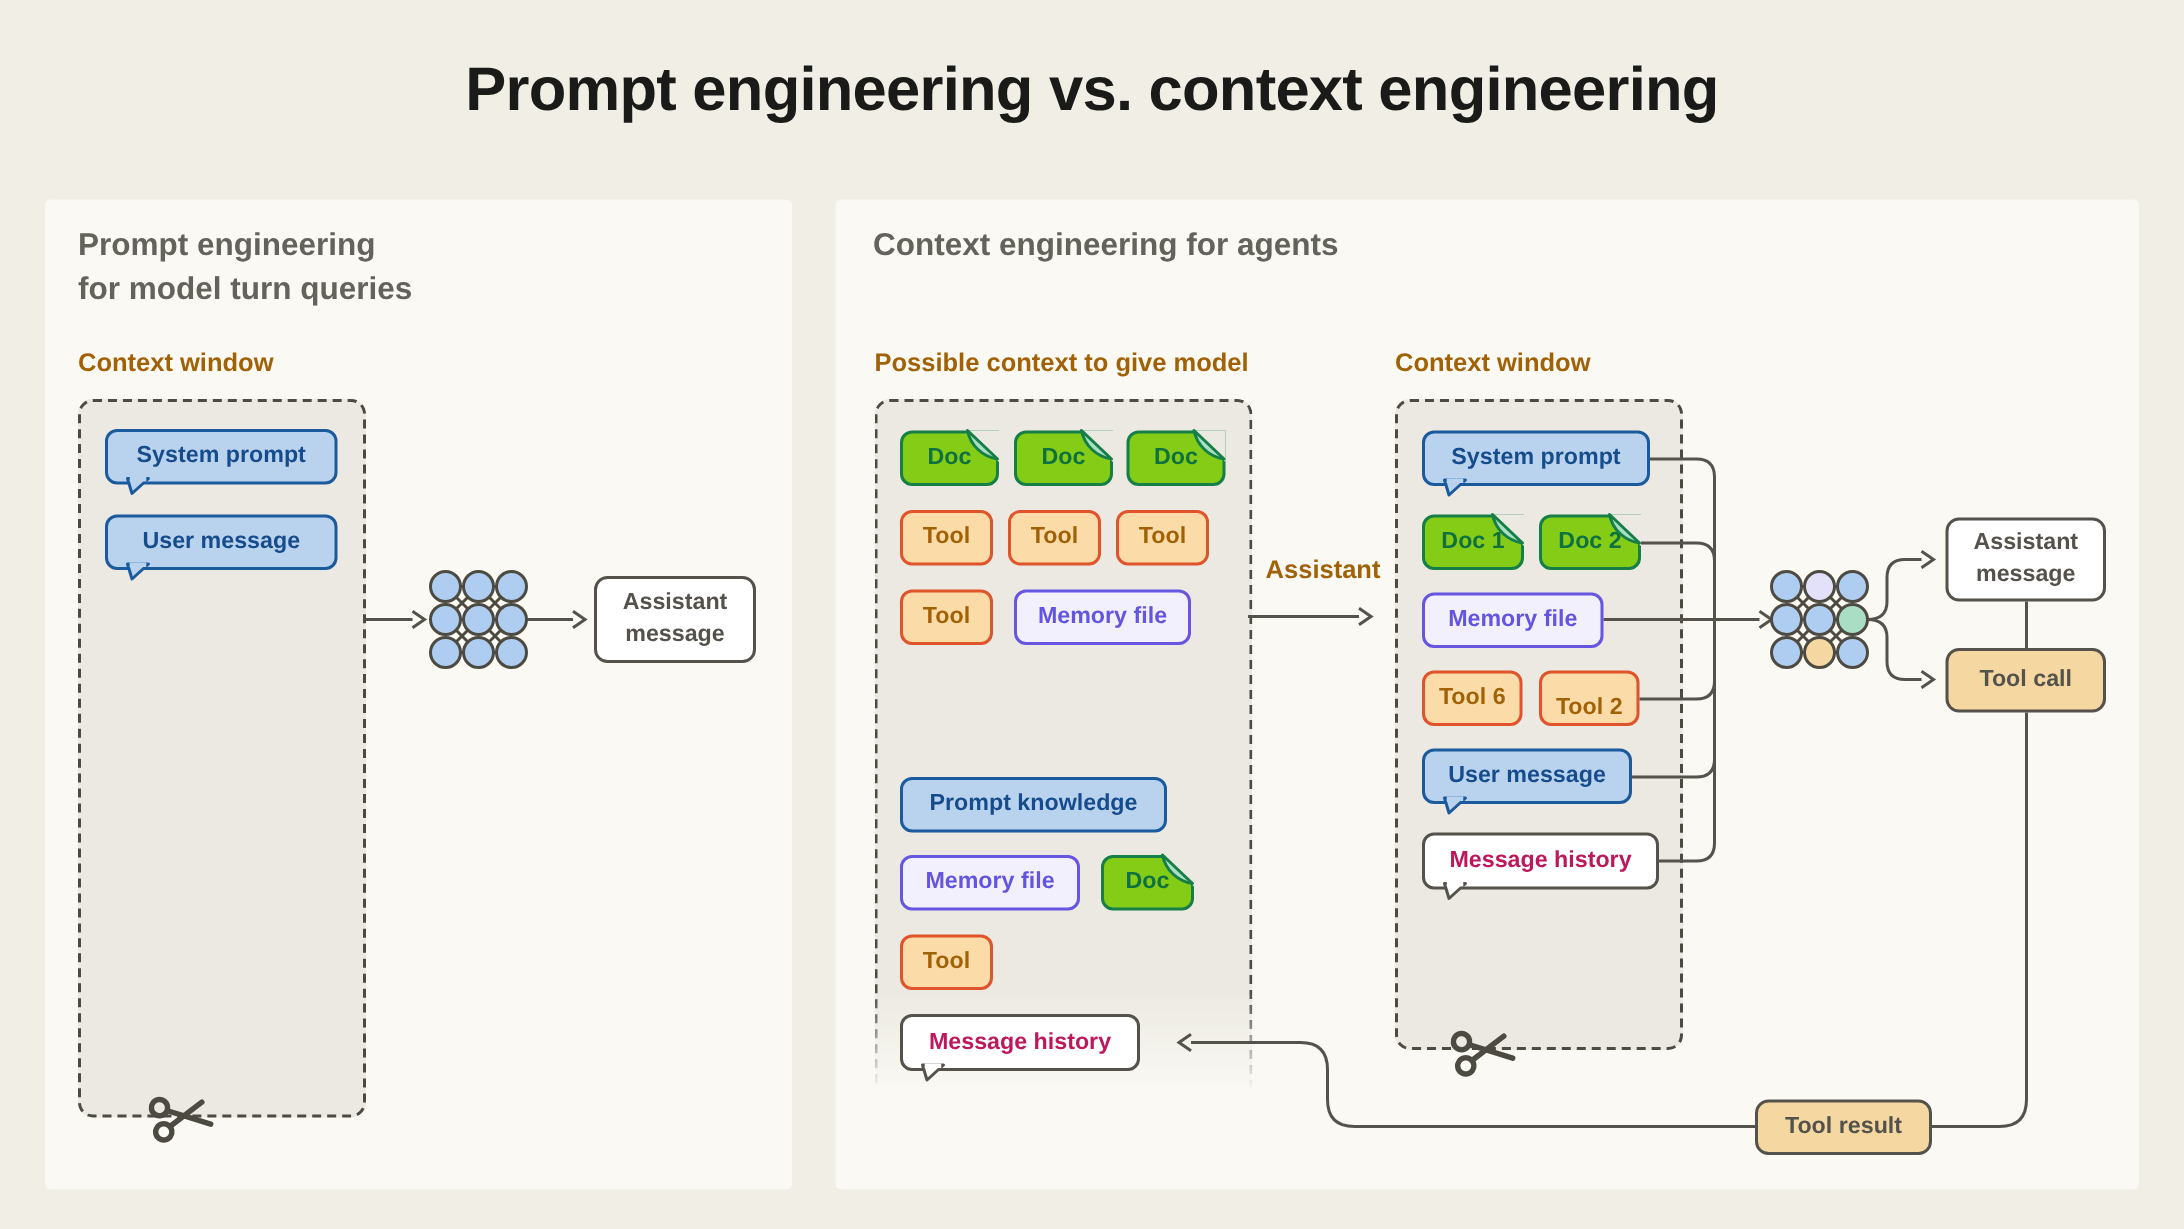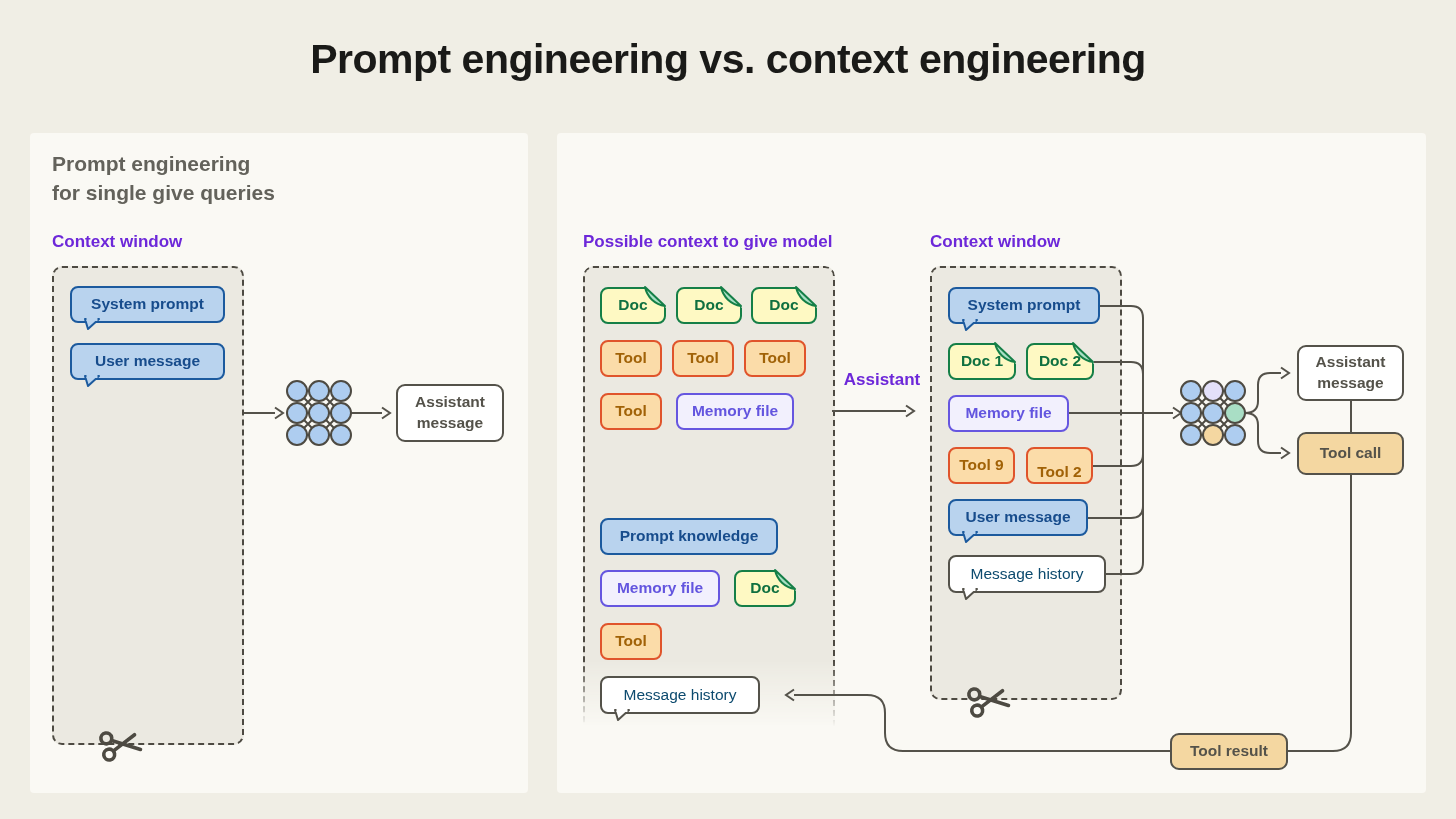--- a/index.html
+++ b/index.html
@@ -16,61 +16,61 @@
   .panel{
     position:absolute;top:133px;height:660px;background:#FAF9F4;border-radius:4px;
   }
   .panel.left{left:30px;width:498px;}
   .panel.right{left:557px;width:869px;}
   .panel-heading{
     position:absolute;font-size:21px;line-height:29px;font-weight:600;color:#63625B;
     white-space:pre-line;
   }
   .section-label{
-    position:absolute;font-size:17px;font-weight:600;color:#6d28d9;
+    position:absolute;font-size:17px;font-weight:600;color:#a16207;
   }
   .dashed-box{
     position:absolute;background:#EBE9E1;border:2px dashed #4D4A42;border-radius:10px;
     box-sizing:border-box;z-index:0;
   }
   .dashed-box.fade{
     -webkit-mask-image:linear-gradient(to bottom,#000 84%,rgba(0,0,0,0) 98%);
     mask-image:linear-gradient(to bottom,#000 84%,rgba(0,0,0,0) 98%);
   }
   .lines{position:absolute;left:0;top:0;z-index:1;pointer-events:none;}
   .chip{
     position:absolute;box-sizing:border-box;z-index:2;
     display:flex;align-items:center;justify-content:center;
     border-radius:8px;border:2px solid;
     font-size:15.5px;font-weight:700;line-height:1.2;
   }
   .chip.blue{background:#B9D3EE;border-color:#1C5A9E;color:#174C8C;}
-  .chip.green{background:#fef9c3;border-color:#157F47;color:#0F7040;border-top-right-radius:0;}
+  .chip.green{background:#84cc16;border-color:#157F47;color:#0F7040;border-top-right-radius:0;}
   .chip.orange{background:#FBDCA9;border-color:#E0542B;color:#a16207;}
   .chip.purple{background:#F2F0FD;border-color:#6656E0;color:#6355DF;}
-  .chip.white{background:#FFFFFF;border-color:#54524A;color:#0c4a6e;font-weight:400;}
+  .chip.white{background:#FFFFFF;border-color:#54524A;color:#be185d;font-weight:700;}
   .chip.multiline{align-items:center;justify-content:flex-start;text-align:left;padding:0 12px;}
   .tail{position:absolute;left:12px;top:calc(100% - 2.5px);width:20px;height:13px;overflow:visible;}
   .fold{position:absolute;top:-2px;right:-2px;width:22px;height:22px;overflow:visible;}
   .outbox{
     position:absolute;box-sizing:border-box;z-index:2;background:#fff;
     border:2px solid #54524A;border-radius:9px;color:#54524A;
     display:flex;align-items:center;justify-content:center;text-align:center;
     font-size:15.5px;font-weight:600;line-height:1.35;
   }
   .scissors{position:absolute;z-index:3;}
 </style>
 </head>
 <body>
 
 <div class="title">Prompt engineering vs. context engineering</div>
 
 <div class="panel left">
 
-  <div class="panel-heading" style="left:22px;top:16px;"><span>Prompt engineering</span><br><span>for single give queries</span></div>
+  <div class="panel-heading" style="left:22px;top:16px;"><span>Prompt engineering</span><br><span>for model turn queries</span></div>
 
   <div class="section-label" style="left:22px;top:99px;">Context window</div>
 
   <div class="dashed-box" style="left:22px;top:133px;width:192px;height:479px;"></div>
 
   <svg class="lines" width="498" height="660" viewBox="0 0 498 660">
     <g stroke="#54524A" stroke-width="2" fill="none">
       <path d="M214,280 H245"></path>
       <path d="M245,274.5 L253,280 L245,285.5"></path>
       <path d="M321,280 H352"></path>
@@ -119,20 +119,21 @@
       <circle cx="5.2" cy="9" r="3.3"></circle>
       <circle cx="5.2" cy="19" r="3.3"></circle>
       <line x1="8.2" y1="10.8" x2="24.5" y2="19.2"></line>
       <line x1="8.2" y1="17.2" x2="22.5" y2="9.8"></line>
     </g>
   </svg>
 </div>
 
 <div class="panel right">
 
+  <div class="panel-heading" style="left:25px;top:16px;">Context engineering for agents</div>
 
   <div class="section-label" style="left:26px;top:99px;">Possible context to give model</div>
   <div class="section-label" style="left:373px;top:99px;">Context window</div>
 
   <div class="dashed-box fade" style="left:26px;top:133px;width:252px;height:470px;"></div>
   <div class="dashed-box" style="left:373px;top:133px;width:192px;height:434px;"></div>
 
   <div class="section-label" style="left:270px;top:237px;width:110px;text-align:center;">Assistant</div>
 
   <svg class="lines" width="869" height="660" viewBox="0 0 869 660">
@@ -271,21 +272,21 @@
         <path d="M1,0 L22,0 L22,21 Z" fill="#EBE9E1"></path>
         <path d="M1,0 L21,19 C11,17.5 3,10 1,0 Z" fill="#A9E0C5" stroke="#157F47" stroke-width="2" stroke-linejoin="round"></path>
       </svg>
   </div>
 
   <div class="chip purple" style="left:391px;top:262px;width:121px;height:37px;">
       <span>Memory file</span>
     </div>
 
   <div class="chip orange" style="left:391px;top:314px;width:67px;height:37px;">
-      <span>Tool 9</span>
+      <span>Tool 6</span>
     </div>
   <div class="chip orange" style="left:469px;top:314px;width:67px;height:37px;align-items:flex-end;">
       <span>Tool 2</span>
     </div>
 
   <div class="chip blue" style="left:391px;top:366px;width:140px;height:37px;">
     <span>User message</span>
     <svg class="tail" viewBox="0 0 20 13">
         <path d="M1,0 L15,0 L4,10 Z" fill="#B9D3EE" stroke="#1C5A9E" stroke-width="2" stroke-linejoin="round"></path>
         <rect x="2.5" y="-1" width="11" height="3" fill="#B9D3EE"></rect>

